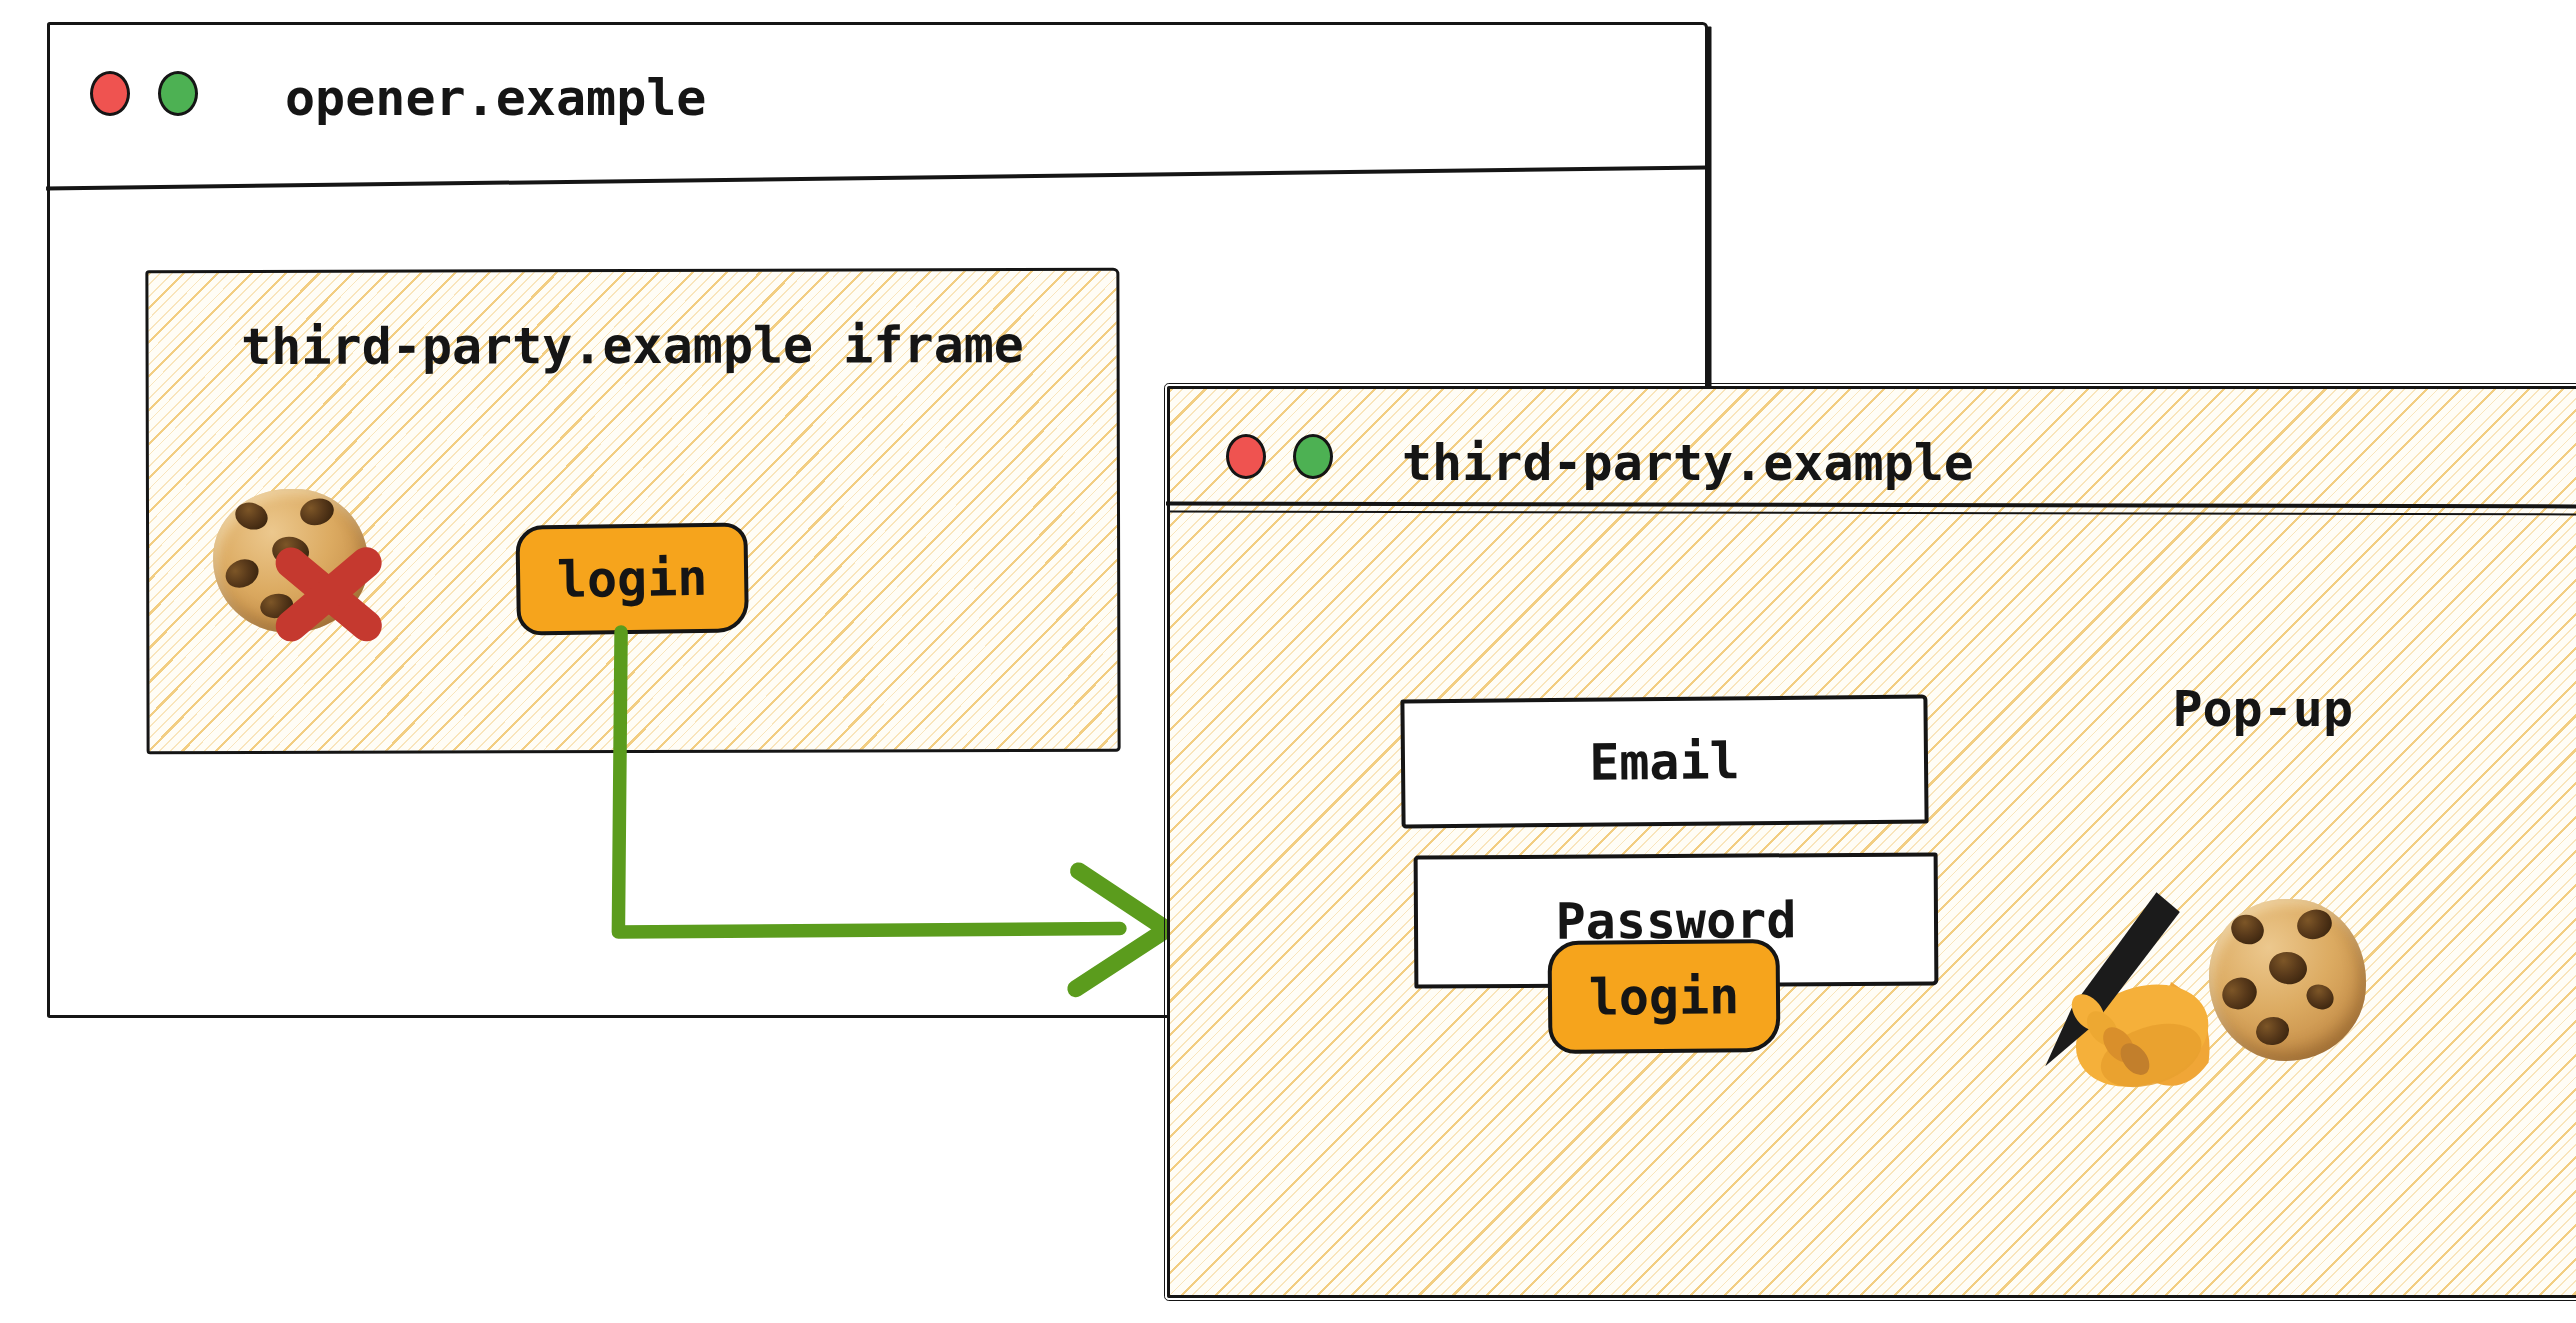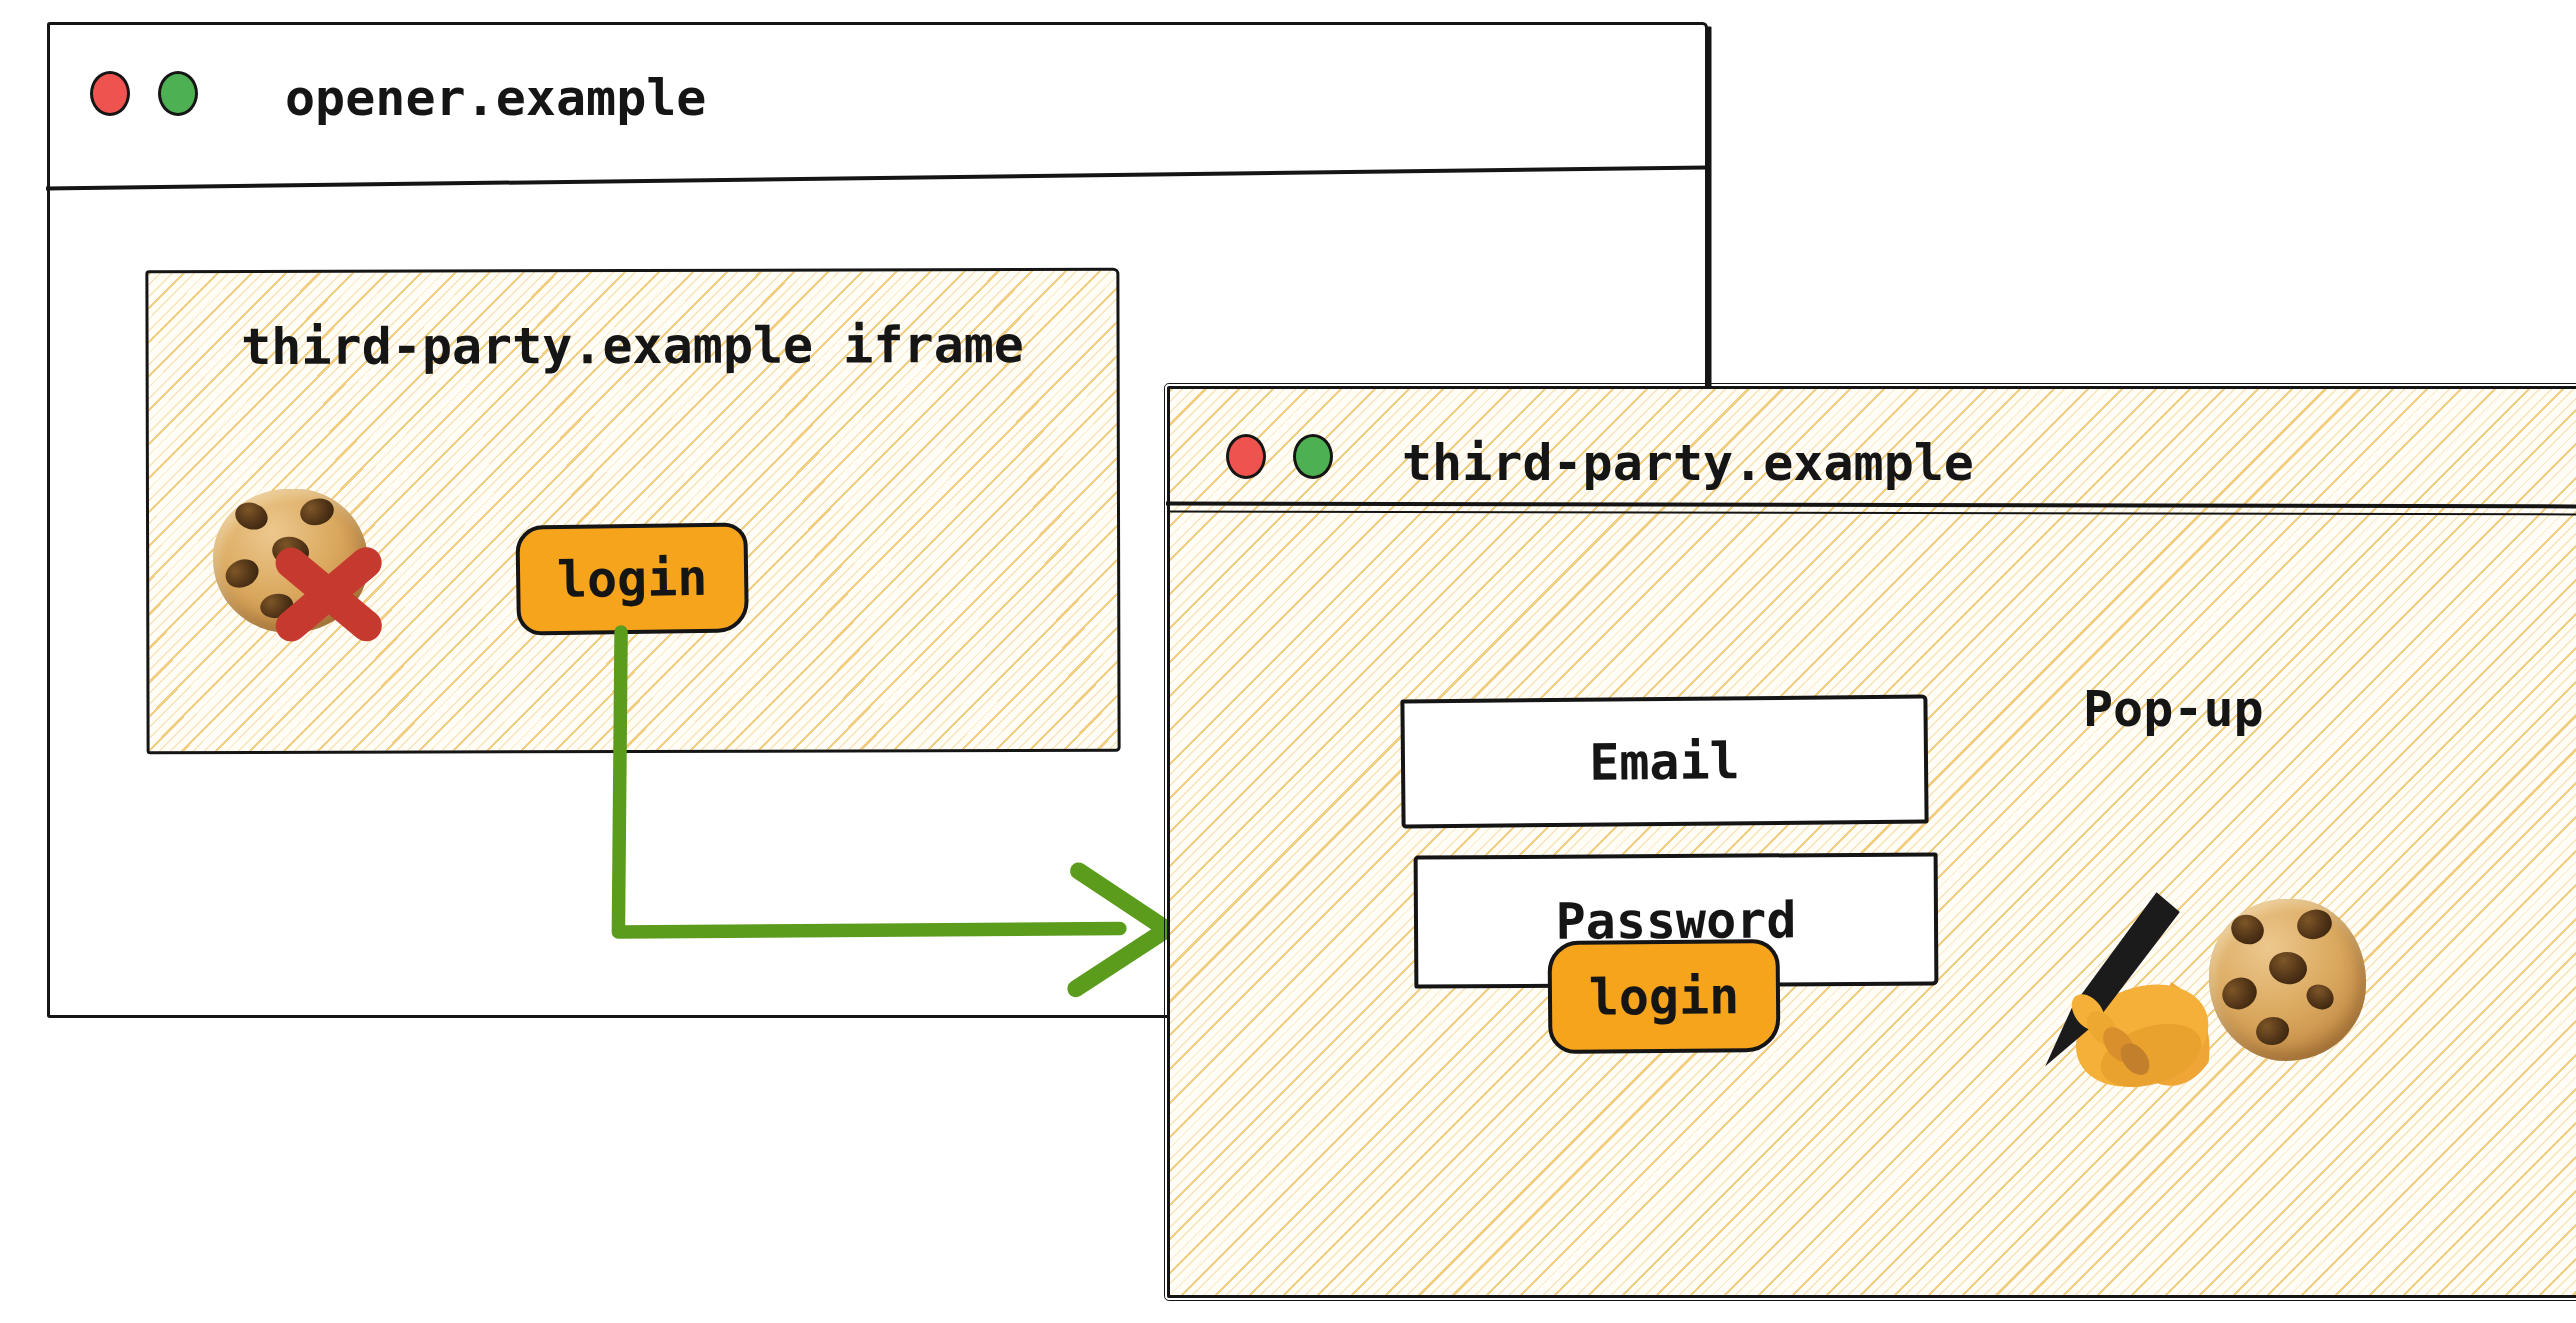--- a/index.html
+++ b/index.html
@@ -124,21 +124,21 @@
     position:absolute;display:flex;align-items:center;justify-content:center;
     background:#ffffff;border:4.5px solid var(--ink);
     font-size:50px;
   }
   .field span{white-space:nowrap;}
   .email{left:231px;top:308px;width:527px;height:129px;border-radius:2.7px 5.4px 2.7px 4.5px;transform:rotate(-0.55deg);}
   .password{left:244px;top:465px;width:524px;height:133px;border-radius:4.5px 2.7px 5.4px 2.7px;transform:rotate(-0.35deg);}
 
   .popup-note{
     position:absolute;left:913px;top:294px;width:270px;
-    text-align:left;font-size:50px;line-height:52px;white-space:nowrap;
+    text-align:right;font-size:50px;line-height:52px;white-space:nowrap;
   }
 
   .hand{position:absolute;left:866px;top:496px;width:180px;height:244px;}
   .popup-cookie{left:1039px;top:510px;width:157px;height:162px;}
 </style>
 </head>
 <body>
 
 <div class="stage">
 

